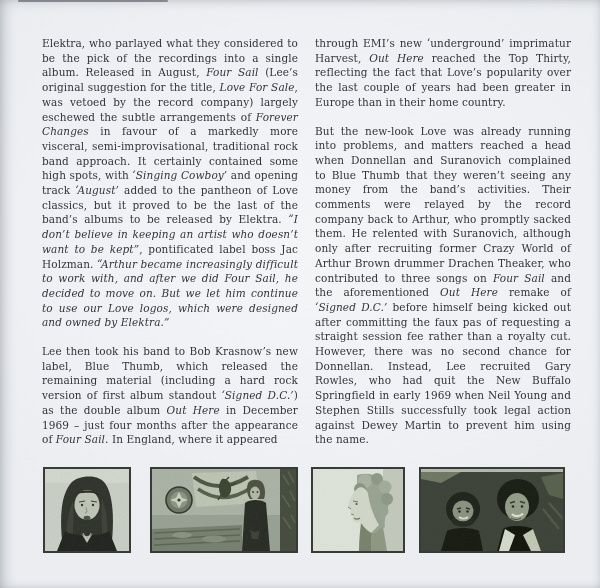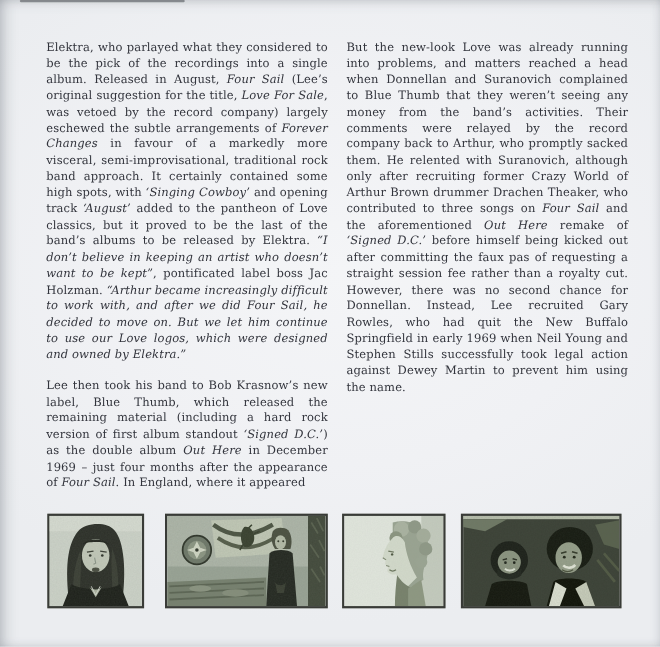--- a/index.html
+++ b/index.html
@@ -70,20 +70,21 @@
 
 <div class="page">
   <div class="scan-edge-top"></div>
 
   <div class="columns">
     <div class="col">
         <p class="para"><span>Elektra, who parlayed what they considered to be the pick of the recordings into a single album. Released in August, </span><span class="it">Four Sail</span><span> (Lee’s original suggestion for the title, </span><span class="it">Love For Sale</span><span>, was vetoed by the record company) largely eschewed the subtle arrangements of </span><span class="it">Forever Changes</span><span> in favour of a markedly more visceral, semi-improvisational, traditional rock band approach. It certainly contained some high spots, with </span><span class="it">‘Singing Cowboy’</span><span> and opening track </span><span class="it">‘August’</span><span> added to the pantheon of Love classics, but it proved to be the last of the band’s albums to be released by Elektra. </span><span class="it">“I don’t believe in keeping an artist who doesn’t want to be kept”</span><span>, pontificated label boss Jac Holzman. </span><span class="it">“Arthur became increasingly difficult to work with, and after we did Four Sail, he decided to move on. But we let him continue to use our Love logos, which were designed and owned by Elektra.”</span></p>
         <p class="para"><span>Lee then took his band to Bob Krasnow’s new label, Blue Thumb, which released the remaining material (including a hard rock version of first album standout </span><span class="it">‘Signed D.C.’</span><span>) as the double album </span><span class="it">Out Here</span><span> in December 1969 – just four months after the appearance of </span><span class="it">Four Sail</span><span>. In England, where it appeared</span></p>
       </div>
     <div class="col">
+        <p class="para"><span>through EMI’s new ‘underground’ imprimatur Harvest, </span><span class="it">Out Here</span><span> reached the Top Thirty, reflecting the fact that Love’s popularity over the last couple of years had been greater in Europe than in their home country.</span></p>
         <p class="para"><span>But the new-look Love was already running into problems, and matters reached a head when Donnellan and Suranovich complained to Blue Thumb that they weren’t seeing any money from the band’s activities. Their comments were relayed by the record company back to Arthur, who promptly sacked them. He relented with Suranovich, although only after recruiting former Crazy World of Arthur Brown drummer Drachen Theaker, who contributed to three songs on </span><span class="it">Four Sail</span><span> and the aforementioned </span><span class="it">Out Here</span><span> remake of </span><span class="it">‘Signed D.C.’</span><span> before himself being kicked out after committing the faux pas of requesting a straight session fee rather than a royalty cut. However, there was no second chance for Donnellan. Instead, Lee recruited Gary Rowles, who had quit the New Buffalo Springfield in early 1969 when Neil Young and Stephen Stills successfully took legal action against Dewey Martin to prevent him using the name.</span></p>
       </div>
   </div>
 
   <figure class="photo-row-item" id="photo-1" style="margin:0" aria-label="Black-and-white portrait of a young man with long dark curly hair, dark jacket and necklace">
     <svg viewBox="0 0 84 82">
       <defs>
         <filter id="grain1">
             <feTurbulence type="fractalNoise" baseFrequency="0.8" numOctaves="2"></feTurbulence>
           <feColorMatrix type="matrix" values="0 0 0 0 0.22  0 0 0 0 0.25  0 0 0 0 0.21  0 0 0 0.25 0"></feColorMatrix>

